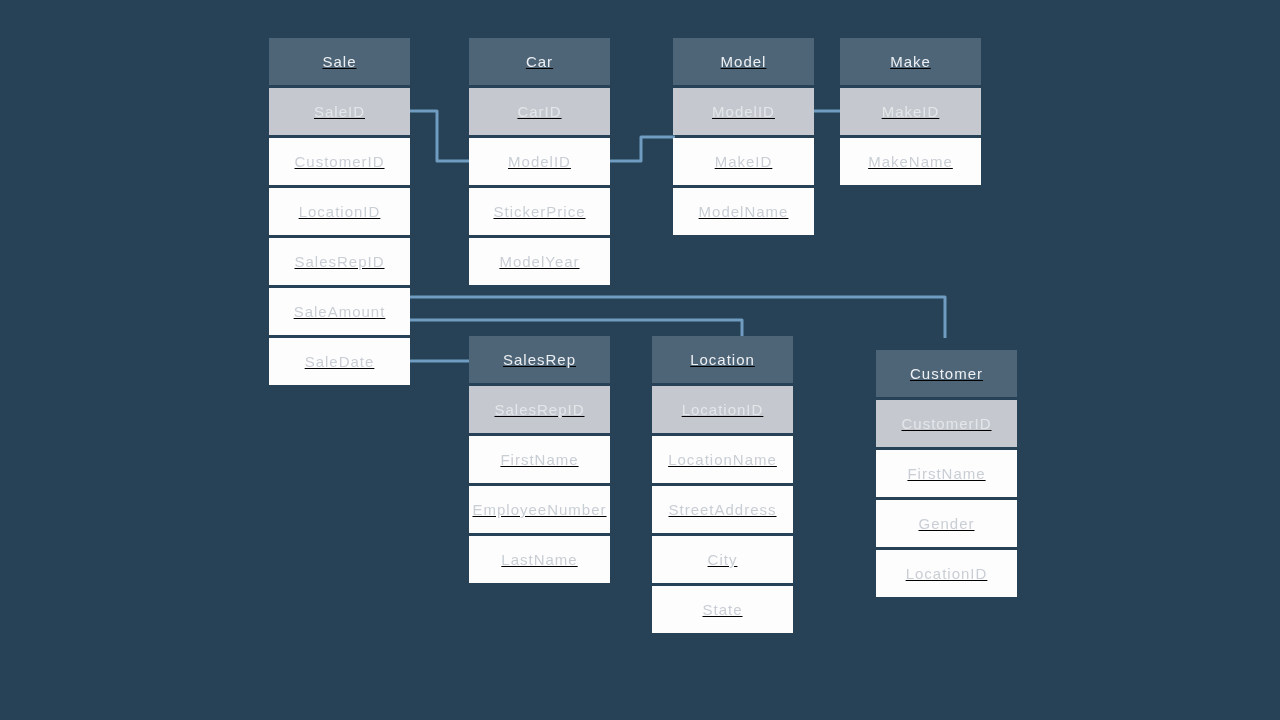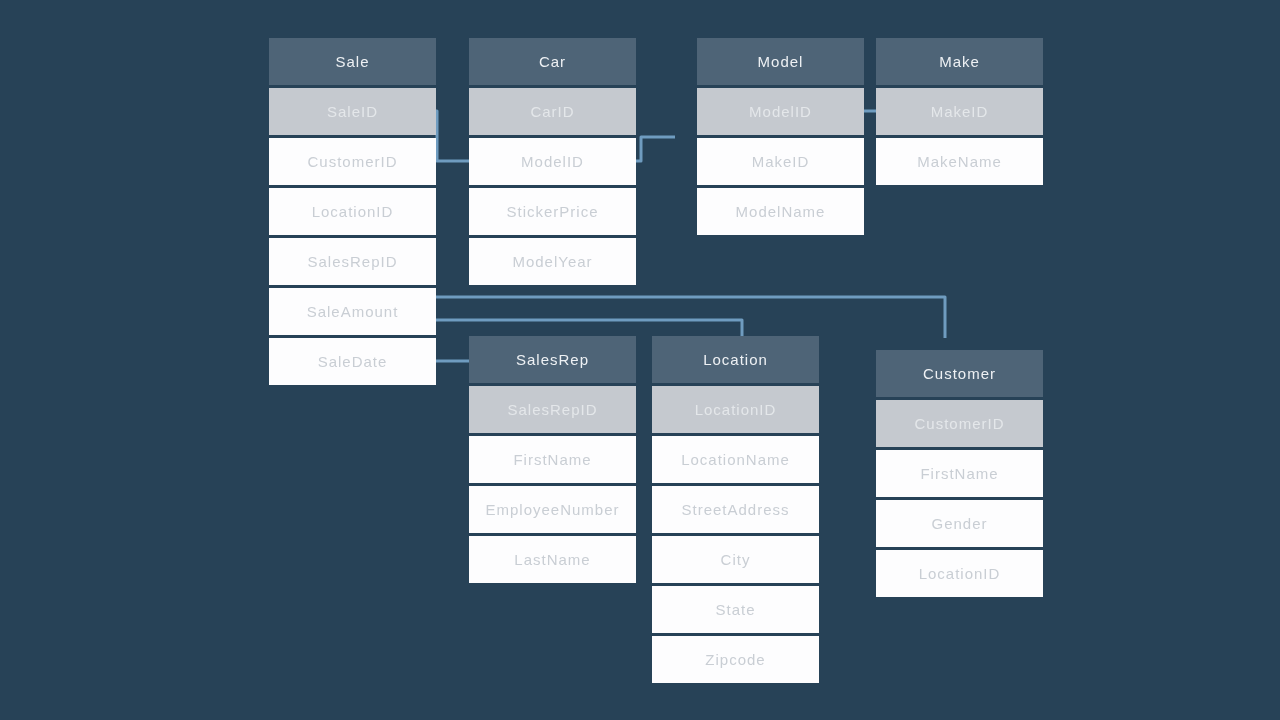--- a/index.html
+++ b/index.html
@@ -18,21 +18,21 @@
     pointer-events: none;
   }
   .connector {
     fill: none;
     stroke: var(--connector, #6f9cc0);
     stroke-width: 3;
     stroke-linejoin: round;
     stroke-linecap: butt;
   }
   .arrow { fill: var(--connector, #6f9cc0); }
-  .table { position: absolute; width: 167px; }
+  .table { position: absolute; width: 141px; text-decoration: underline; }
   .thead {
     height: 47px;
     background: var(--table-header, #4e6477);
     color: var(--header-text, #eef1f4);
     display: flex; align-items: center; justify-content: center;
     font-size: 15px; letter-spacing: 1px;
   }
   .trow {
     height: 47px;
     margin-top: 3px;
@@ -41,22 +41,22 @@
     display: flex; align-items: center; justify-content: center;
     font-size: 15px; letter-spacing: 1px;
     white-space: nowrap;
   }
   .trow.key {
     background: var(--key-row, #c5c9cf);
     color: var(--key-text, #e4e7ea);
   }
   .t-sale     { left: 269px; top: 38px; }
   .t-car      { left: 469px; top: 38px; }
-  .t-model    { left: 697px; top: 38px; }
-  .t-make     { left: 876px; top: 38px; }
+  .t-model    { left: 673px; top: 38px; }
+  .t-make     { left: 840px; top: 38px; }
   .t-salesrep { left: 469px; top: 336px; }
   .t-location { left: 652px; top: 336px; }
   .t-customer { left: 876px; top: 336px; margin-top: 14px; }
 </style>
 </head>
 <body>
 
 <div class="stage">
 
   <svg class="connectors" width="1280" height="720" viewBox="0 0 1280 720">
@@ -117,21 +117,20 @@
     <div class="trow">LastName</div>
   </div>
 
   <div class="table t-location">
     <div class="thead">Location</div>
     <div class="trow key">LocationID</div>
     <div class="trow">LocationName</div>
     <div class="trow">StreetAddress</div>
     <div class="trow">City</div>
     <div class="trow">State</div>
-    <div class="trow">Zipcode</div>
   </div>
 
   <div class="table t-customer">
     <div class="thead">Customer</div>
     <div class="trow key">CustomerID</div>
     <div class="trow">FirstName</div>
     <div class="trow">Gender</div>
     <div class="trow">LocationID</div>
   </div>
 

